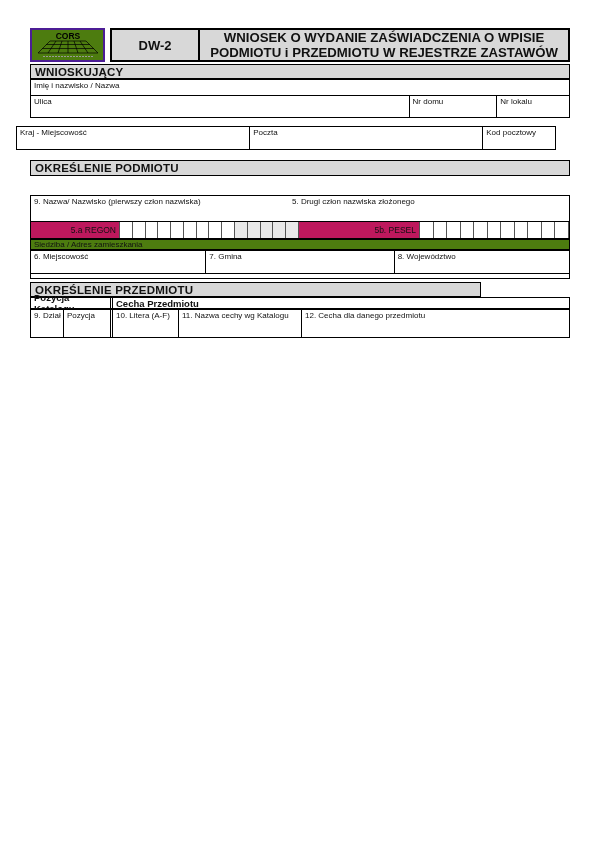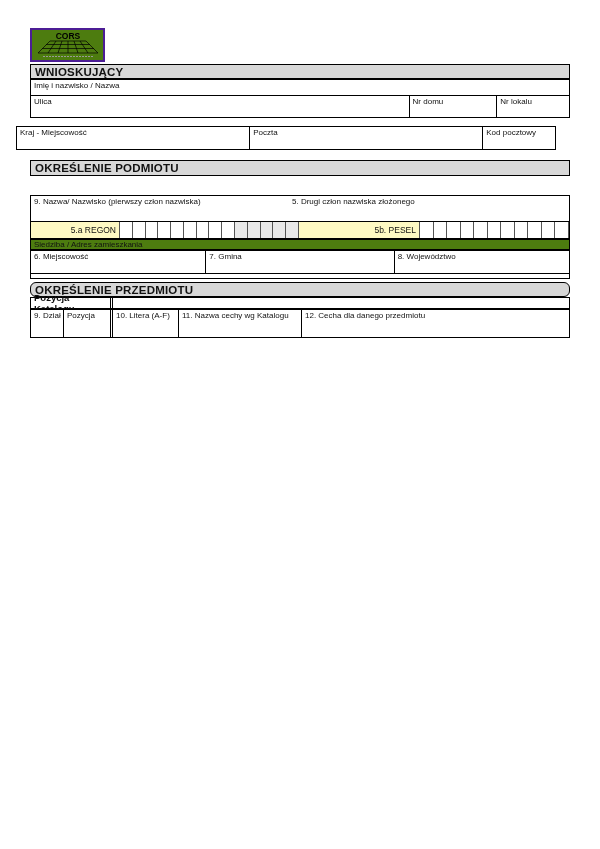--- a/index.html
+++ b/index.html
@@ -22,21 +22,21 @@
           font-size:8px;}
 
   
   .row{border:1px solid #000;background:#fff;display:flex;}
   .cell{position:relative;box-sizing:border-box;border-right:1px solid #000;}
   .cell.last{border-right:none;}
   .open{border:1px solid #000;background:#fff;position:relative;}
   .lbl{position:absolute;top:1px;left:3px;font-size:8px;white-space:nowrap;color:#111;}
 
   
-  .boxesrow{border:1px solid #000;background:#fef9c3;display:flex;align-items:stretch;}
+  .boxesrow{border:1px solid #000;background:#be185d;display:flex;align-items:stretch;}
   .numlbl{display:flex;align-items:center;justify-content:flex-end;font-size:8.5px;padding-right:3px;
           box-sizing:border-box;white-space:nowrap;}
   .digits{display:flex;border-left:1px solid #555;box-sizing:border-box;}
   .digit-cell{flex:1;border-right:1px solid #555;background:#fff;}
   .digit-cell.shaded{background:#e9e9e9;}
 
   
   .boldrow{border:1px solid #000;background:#fff;display:flex;font-weight:bold;font-size:9.5px;}
   .boldrow .g{display:flex;align-items:center;padding-left:3px;box-sizing:border-box;}
   .dbl{border-right:3px double #000;}
@@ -50,20 +50,27 @@
     <svg width="64" height="30" viewBox="0 0 64 30">
       <text x="32" y="9" text-anchor="middle" font-size="8.5" font-weight="bold" font-family="Liberation Sans, DejaVu Sans, sans-serif" fill="#000">CORS</text>
       <g stroke="#000" stroke-width="0.7" fill="none">
         <path d="M14 11 H50 M10 14.5 H54 M6 18.5 H58 M2 23 H62"></path>
         <path d="M14 11 L2 23 M20 11 L12 23 M26 11 L22 23 M32 11 L32 23 M38 11 L42 23 M44 11 L52 23 M50 11 L62 23"></path>
       </g>
       <line x1="7" y1="26.5" x2="57" y2="26.5" stroke="#999" stroke-width="1" stroke-dasharray="2 1"></line>
     </svg>
   </div>
 
+  <div class="abs header-main" style="left:110px;top:28px;width:460px;height:34px;">
+    <div class="code-cell">DW-2</div>
+    <div class="title-cell">
+      <div>WNIOSEK O WYDANIE ZAŚWIADCZENIA O WPISIE</div>
+      <div>PODMIOTU i PRZEDMIOTU W REJESTRZE ZASTAWÓW</div>
+    </div>
+  </div>
 
   <div class="abs bar" style="left:30px;top:64px;width:540px;height:15px;">
     <span>WNIOSKUJĄCY</span>
   </div>
 
   <div class="abs open" style="left:30px;top:79px;width:540px;height:24px;">
     <span class="lbl">Imię i nazwisko / Nazwa</span>
   </div>
 
   <div class="abs row" style="left:30px;top:95px;width:540px;height:23px;">
@@ -147,26 +154,27 @@
       <span class="lbl">6. Miejscowość</span>
     </div>
     <div class="cell" style="width:189px;">
       <span class="lbl">7. Gmina</span>
     </div>
     <div class="cell last" style="width:175px;">
       <span class="lbl">8. Województwo</span>
     </div>
   </div>
 
-  <div class="abs bar" style="left:30px;top:282px;width:540px;height:15px;border-radius:6px;">
+  <div class="abs bar" style="left:30px;top:282px;width:451px;height:15px;">
     <span>OKREŚLENIE PRZEDMIOTU</span>
   </div>
 
   <div class="abs boldrow" style="left:30px;top:297px;width:540px;height:12px;">
     <div class="g dbl" style="width:82px;">Pozycja Katalogu</div>
+    <div class="g" style="flex:1;">Cecha Przedmiotu</div>
   </div>
 
   <div class="abs row" style="left:30px;top:309px;width:540px;height:29px;">
     <div class="cell" style="width:33px;">
       <span class="lbl">9. Dział</span>
     </div>
     <div class="cell" style="width:49px;border-right:3px double #000;">
       <span class="lbl">Pozycja</span>
     </div>
     <div class="cell" style="width:66px;">

